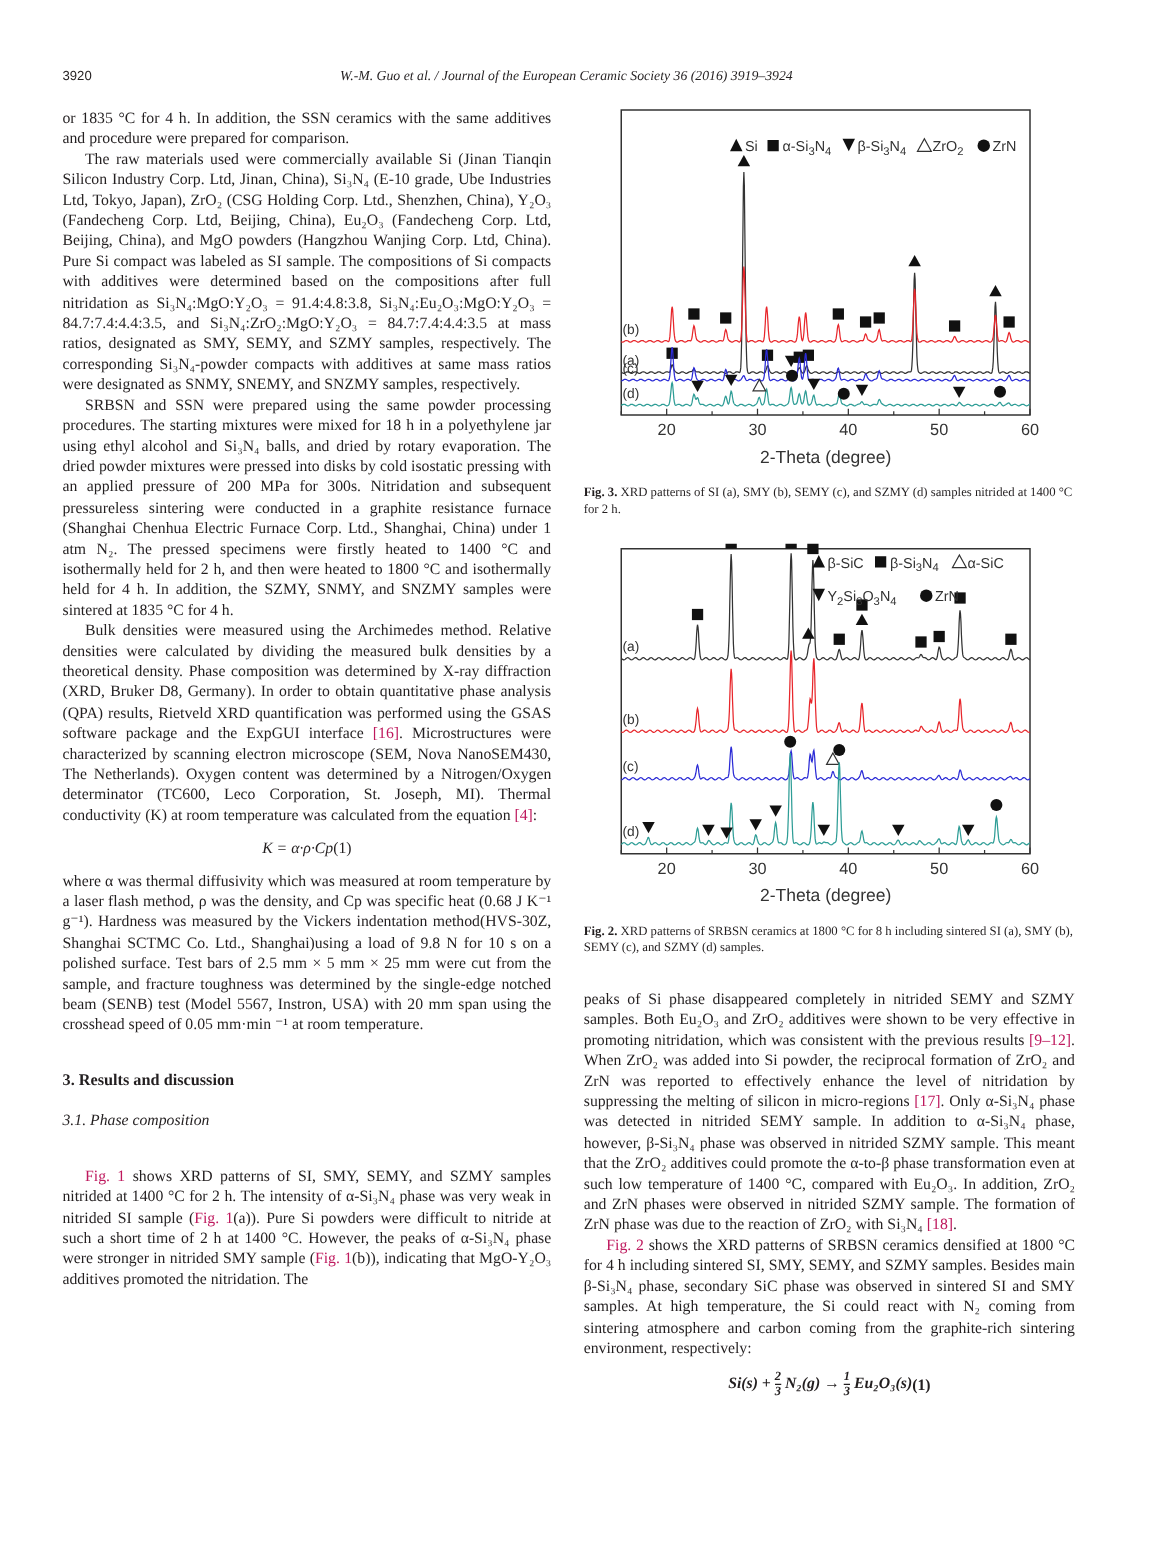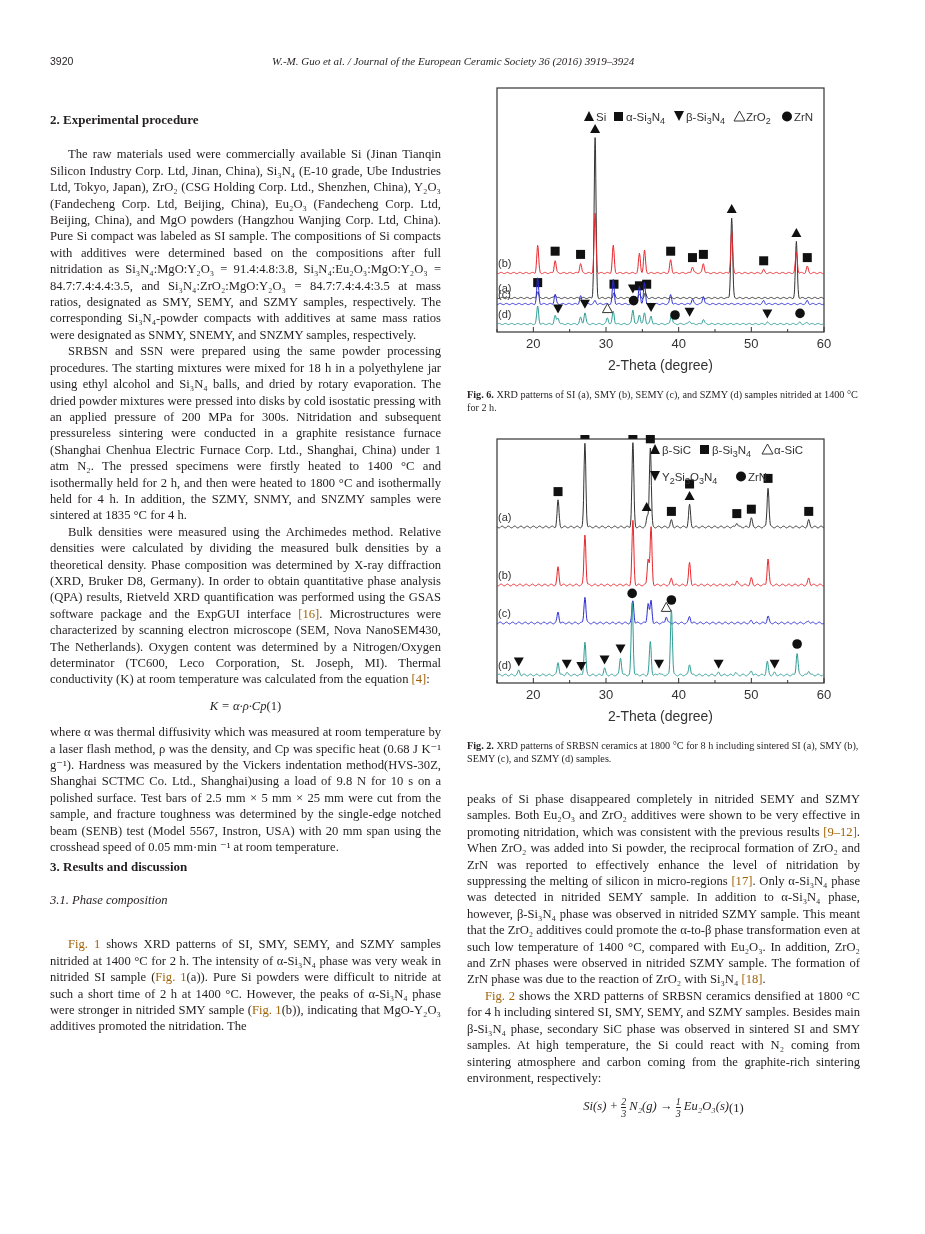--- a/index.html
+++ b/index.html
@@ -8,50 +8,50 @@
   .hdr { position:absolute; top:55px; left:0; width:925px; font-size:10.5px; }
   .hdr .pg { position:absolute; left:50px; font-family:"Liberation Sans",sans-serif; }
   .hdr .jr { position:absolute; left:272px; font-style:italic; font-family:"Liberation Serif",serif; font-size:11px;text-align:right; }
   .col { position:absolute; font-size:12.6px; line-height:16.4px; text-align:justify; font-family:"Liberation Serif","DejaVu Serif",serif; }
   .col-left { left:50px; top:86px; width:391px; }
   .col-right { left:467px; top:791px; width:393px; }
   p { margin:0; }
   .ind { text-indent:18px; }
   h2 { font-size:13px; font-weight:bold; margin:0; font-family:"Liberation Serif",serif; }
   h3 { font-size:12.6px; font-weight:normal; font-style:italic; margin:0; }
-  .lnk { color:#a16207;font-family:Liberation Serif, serif; }
+  .lnk { color:#be185d;font-family:Liberation Serif, serif; }
   .eq { display:flex; justify-content:center; font-style:italic; }
   .eq .num { font-style:normal; }
   .fig { position:absolute; left:467px; width:400px; }
   .fig svg { display:block; }
   .cap { font-size:10.2px; line-height:13px; font-family:"Liberation Serif",serif; margin-top:4px; }
   .cap b { font-weight:bold; }
   .frac { display:inline-block; vertical-align:middle; text-align:center; font-size:10px; line-height:11px; }
   .frac span { display:block; }
   .frac .t { border-bottom:1px solid #231f20; }
 </style>
 </head>
 <body>
 
 <div class="hdr">
   <span class="pg">3920</span>
   <span class="jr">W.-M. Guo et al. / Journal of the European Ceramic Society 36 (2016) 3919–3924</span>
 </div>
 
 <div class="col col-left">
-  <h2 style="margin-top:26px;margin-bottom:18px;">2. Experimental procedure</h2>
+  <p>or 1835 °C for 4 h. In addition, the SSN ceramics with the same additives and procedure were prepared for comparison.</p>
   <p class="ind">The raw materials used were commercially available Si (Jinan Tianqin Silicon Industry Corp. Ltd, Jinan, China), Si₃N₄ (E-10 grade, Ube Industries Ltd, Tokyo, Japan), ZrO₂ (CSG Holding Corp. Ltd., Shenzhen, China), Y₂O₃ (Fandecheng Corp. Ltd, Beijing, China), Eu₂O₃ (Fandecheng Corp. Ltd, Beijing, China), and MgO powders (Hangzhou Wanjing Corp. Ltd, China). Pure Si compact was labeled as SI sample. The compositions of Si compacts with additives were determined based on the compositions after full nitridation as Si₃N₄:MgO:Y₂O₃ = 91.4:4.8:3.8, Si₃N₄:Eu₂O₃:MgO:Y₂O₃ = 84.7:7.4:4.4:3.5, and Si₃N₄:ZrO₂:MgO:Y₂O₃ = 84.7:7.4:4.4:3.5 at mass ratios, designated as SMY, SEMY, and SZMY samples, respectively. The corresponding Si₃N₄-powder compacts with additives at same mass ratios were designated as SNMY, SNEMY, and SNZMY samples, respectively.</p>
   <p class="ind">SRBSN and SSN were prepared using the same powder processing procedures. The starting mixtures were mixed for 18 h in a polyethylene jar using ethyl alcohol and Si₃N₄ balls, and dried by rotary evaporation. The dried powder mixtures were pressed into disks by cold isostatic pressing with an applied pressure of 200 MPa for 300s. Nitridation and subsequent pressureless sintering were conducted in a graphite resistance furnace (Shanghai Chenhua Electric Furnace Corp. Ltd., Shanghai, China) under 1 atm N₂. The pressed specimens were firstly heated to 1400 °C and isothermally held for 2 h, and then were heated to 1800 °C and isothermally held for 4 h. In addition, the SZMY, SNMY, and SNZMY samples were sintered at 1835 °C for 4 h.</p>
   <p class="ind"><span>Bulk densities were measured using the Archimedes method. Relative densities were calculated by dividing the measured bulk densities by a theoretical density. Phase composition was determined by X-ray diffraction (XRD, Bruker D8, Germany). In order to obtain quantitative phase analysis (QPA) results, Rietveld XRD quantification was performed using the GSAS software package and the ExpGUI interface </span><span class="lnk">[16]</span><span>. Microstructures were characterized by scanning electron microscope (SEM, Nova NanoSEM430, The Netherlands). Oxygen content was determined by a Nitrogen/Oxygen determinator (TC600, Leco Corporation, St. Joseph, MI). Thermal conductivity (K) at room temperature was calculated from the equation </span><span class="lnk">[4]</span><span>:</span></p>
   <div class="eq" style="margin:10px 0 10px 0;">
     <span>K = α·ρ·Cp</span>
     <span class="num">(1)</span>
   </div>
   <p>where α was thermal diffusivity which was measured at room temperature by a laser flash method, ρ was the density, and Cp was specific heat (0.68 J K⁻¹ g⁻¹). Hardness was measured by the Vickers indentation method(HVS-30Z, Shanghai SCTMC Co. Ltd., Shanghai)using a load of 9.8 N for 10 s on a polished surface. Test bars of 2.5 mm × 5 mm × 25 mm were cut from the sample, and fracture toughness was determined by the single-edge notched beam (SENB) test (Model 5567, Instron, USA) with 20 mm span using the crosshead speed of 0.05 mm·min ⁻¹ at room temperature.</p>
-  <h2 style="margin-top:4px;">3. Results and discussion</h2>
+  <h2 style="margin-top:28px;">3. Results and discussion</h2>
   <h3 style="margin-top:16px;margin-bottom:28px;">3.1. Phase composition</h3>
   <p class="ind"><span class="lnk">Fig. 1</span><span> shows XRD patterns of SI, SMY, SEMY, and SZMY samples nitrided at 1400 °C for 2 h. The intensity of α-Si₃N₄ phase was very weak in nitrided SI sample (</span><span class="lnk">Fig. 1</span><span>(a)). Pure Si powders were difficult to nitride at such a short time of 2 h at 1400 °C. However, the peaks of α-Si₃N₄ phase were stronger in nitrided SMY sample (</span><span class="lnk">Fig. 1</span><span>(b)), indicating that MgO-Y₂O₃ additives promoted the nitridation. The</span></p>
 </div>
 
 <div class="fig" style="top:84px;">
   <svg id="fig1" width="400" height="300">
       <rect x="30" y="4" width="327" height="244" fill="none" stroke="#333" stroke-width="1.2"></rect>
       <line x1="30" x2="30" y1="248" y2="245" stroke="#333" stroke-width="1"></line>
       <line x1="66.33333333333333" x2="66.33333333333333" y1="248" y2="243" stroke="#333" stroke-width="1"></line>
       <line x1="102.66666666666666" x2="102.66666666666666" y1="248" y2="245" stroke="#333" stroke-width="1"></line>
@@ -162,21 +162,21 @@
       </g>
       <g>
         <polygon points="267,37 278,37 272.5,27" fill="#fff" stroke="#333" stroke-width="1"></polygon>
         <text x="279" y="37" font-size="11.5" font-family="Liberation Sans, sans-serif" fill="#333"><tspan dy="0">ZrO</tspan><tspan font-size="9" dy="3">2</tspan></text>
       </g>
       <g>
         <circle cx="320" cy="32.5" r="5" fill="#111"></circle>
         <text x="327" y="37" font-size="11.5" font-family="Liberation Sans, sans-serif" fill="#333"><tspan dy="0">ZrN</tspan></text>
       </g>
     </svg>
-  <div class="cap"><b>Fig. 6.</b><span> XRD patterns of SI (a), SMY (b), SEMY (c), and SZMY (d) samples nitrided at 1400 °C for 2 h.</span></div>
+  <div class="cap"><b>Fig. 3.</b><span> XRD patterns of SI (a), SMY (b), SEMY (c), and SZMY (d) samples nitrided at 1400 °C for 2 h.</span></div>
 </div>
 
 <div class="fig" style="top:435px;">
   <svg id="fig2" width="400" height="300">
       <rect x="30" y="4" width="327" height="244" fill="none" stroke="#333" stroke-width="1.2"></rect>
       <line x1="30" x2="30" y1="248" y2="245" stroke="#333" stroke-width="1"></line>
       <line x1="66.33333333333333" x2="66.33333333333333" y1="248" y2="243" stroke="#333" stroke-width="1"></line>
       <line x1="102.66666666666666" x2="102.66666666666666" y1="248" y2="245" stroke="#333" stroke-width="1"></line>
       <line x1="139" x2="139" y1="248" y2="243" stroke="#333" stroke-width="1"></line>
       <line x1="175.33333333333331" x2="175.33333333333331" y1="248" y2="245" stroke="#333" stroke-width="1"></line>
@@ -291,21 +291,21 @@
         <circle cx="274" cy="41.5" r="5" fill="#111"></circle>
         <text x="281" y="46" font-size="11.5" font-family="Liberation Sans, sans-serif" fill="#333"><tspan dy="0">ZrN</tspan></text>
       </g>
     </svg>
   <div class="cap"><b>Fig. 2.</b><span> XRD patterns of SRBSN ceramics at 1800 °C for 8 h including sintered SI (a), SMY (b), SEMY (c), and SZMY (d) samples.</span></div>
 </div>
 
 <div class="col col-right">
   <p><span>peaks of Si phase disappeared completely in nitrided SEMY and SZMY samples. Both Eu₂O₃ and ZrO₂ additives were shown to be very effective in promoting nitridation, which was consistent with the previous results </span><span class="lnk">[9–12]</span><span>. When ZrO₂ was added into Si powder, the reciprocal formation of ZrO₂ and ZrN was reported to effectively enhance the level of nitridation by suppressing the melting of silicon in micro-regions </span><span class="lnk">[17]</span><span>. Only α-Si₃N₄ phase was detected in nitrided SEMY sample. In addition to α-Si₃N₄ phase, however, β-Si₃N₄ phase was observed in nitrided SZMY sample. This meant that the ZrO₂ additives could promote the α-to-β phase transformation even at such low temperature of 1400 °C, compared with Eu₂O₃. In addition, ZrO₂ and ZrN phases were observed in nitrided SZMY sample. The formation of ZrN phase was due to the reaction of ZrO₂ with Si₃N₄ </span><span class="lnk">[18]</span><span>.</span></p>
   <p class="ind"><span class="lnk">Fig. 2</span><span> shows the XRD patterns of SRBSN ceramics densified at 1800 °C for 4 h including sintered SI, SMY, SEMY, and SZMY samples. Besides main β-Si₃N₄ phase, secondary SiC phase was observed in sintered SI and SMY samples. At high temperature, the Si could react with N₂ coming from sintering atmosphere and carbon coming from the graphite-rich sintering environment, respectively:</span></p>
-  <div class="eq" style="margin-top:10px;align-items:center;">
+  <div class="eq" style="margin-top:10px;align-items:center;font-weight:bold;">
     <span>
       <span>Si(s) + </span>
       <span class="frac"><span class="t">2</span><span>3</span></span>
       <span>N₂(g) → </span>
       <span class="frac"><span class="t">1</span><span>3</span></span>
       <span>Eu₂O₃(s)</span>
     </span>
     <span class="num">(1)</span>
   </div>
 </div>

